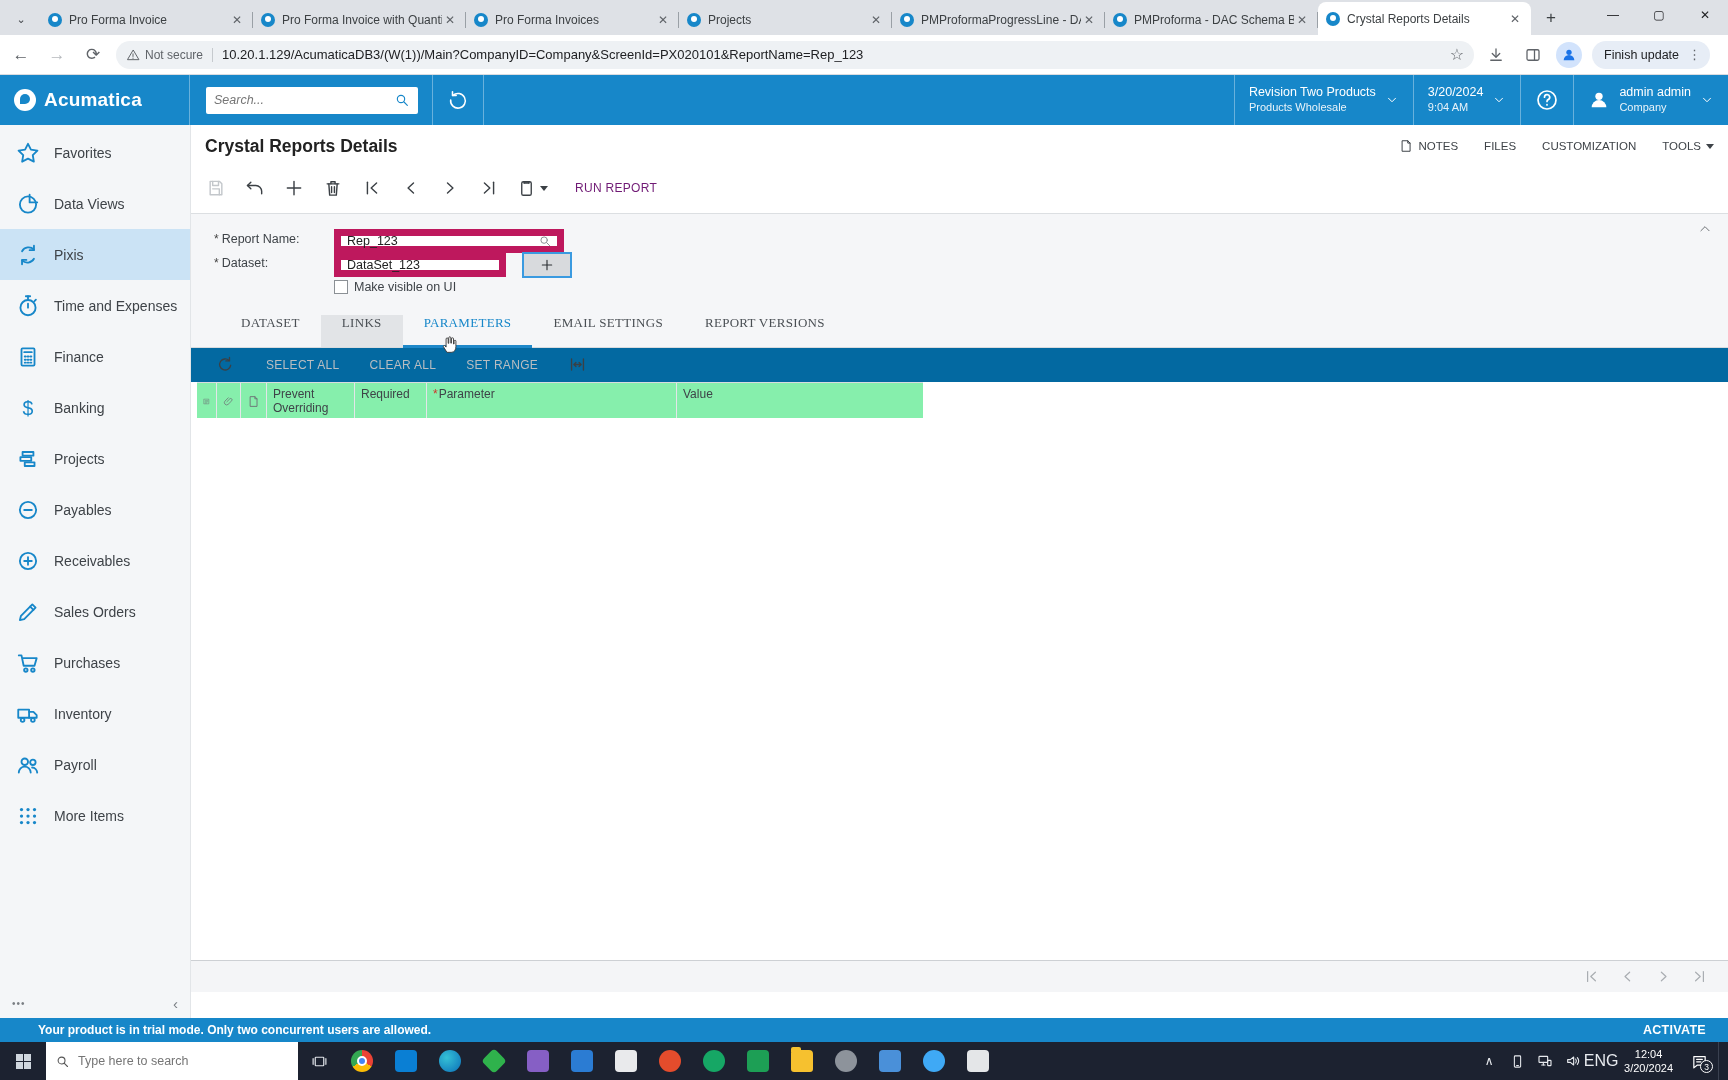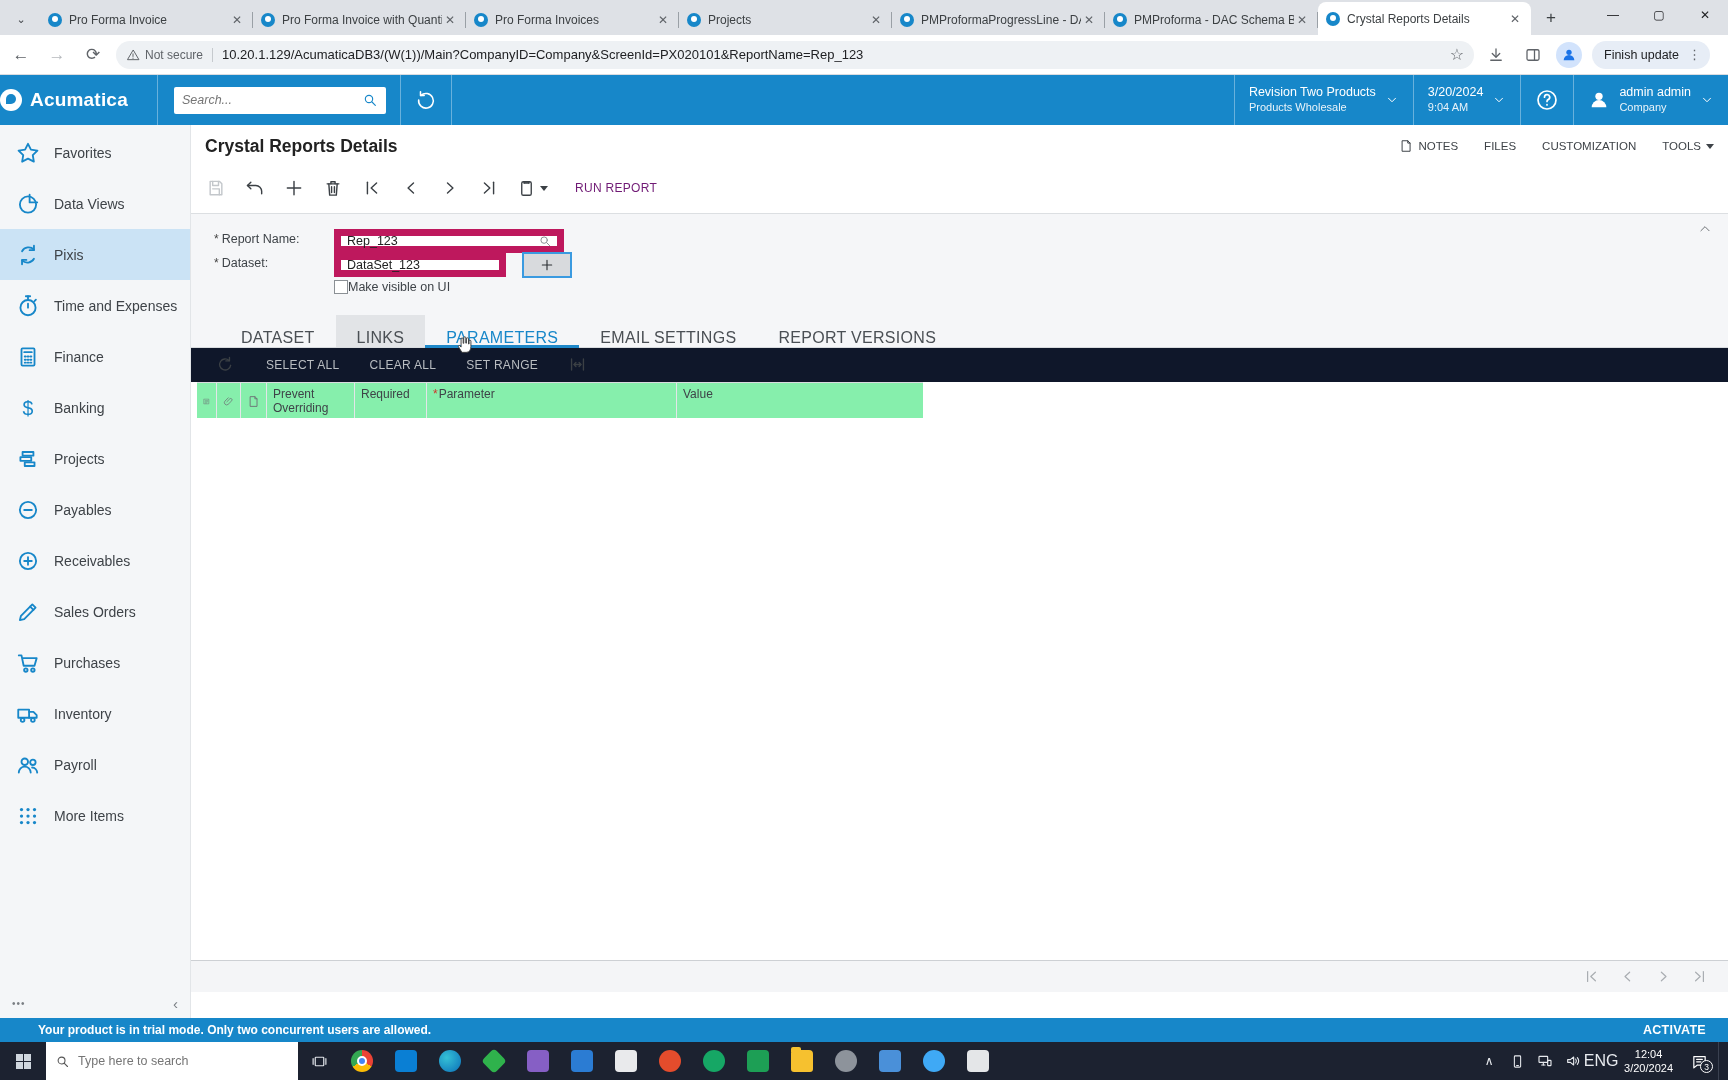--- a/index.html
+++ b/index.html
@@ -31,21 +31,21 @@
   .notsecure { display:flex; align-items:center; gap:5px; color:#5f6368; font-size:12px; padding-right:9px; border-right:1px solid #c6cace; }
   .urltext { font-size:13px; color:#202124; padding-left:9px; white-space:nowrap; overflow:hidden; flex:1; }
   .url-star { color:#5f6368; margin-left:8px; }
   .tbicon { width:30px; height:30px; display:flex; align-items:center; justify-content:center; color:#5f6368; margin-left:7px; }
   .avatar-chip { width:26px; height:26px; border-radius:50%; background:#d2e3fc; display:flex; align-items:center; justify-content:center; color:#1a73e8; margin-left:8px; }
   .finish-update { margin-left:10px; height:28px; border-radius:14px; background:#e7edf6; display:flex; align-items:center; padding:0 6px 0 12px; font-size:12.5px; color:#202124; gap:6px; }
   .kebab { color:#5f6368; font-size:13px; padding:0 3px; }
 
   
   .appbar { left:0; top:75px; width:1728px; height:50px; background:#1787c9; display:flex; align-items:center; color:#fff; }
-  .logo-zone { width:158px; height:100%; display:flex; align-items:center; border-right:1px solid rgba(255,255,255,.35); }
+  .logo-zone { width:190px; height:100%; display:flex; align-items:center; padding-left:14px; border-right:1px solid rgba(255,255,255,.35); }
   .logo-mark { width:22px; height:22px; border-radius:50%; background:#fff; position:relative; margin-right:8px; flex:none; }
   .logo-mark::after { content:""; position:absolute; left:6px; top:5px; width:10px; height:10px; border-radius:50% 50% 50% 0; background:#1787c9; }
   .logo-text { font-size:19px; font-weight:bold; letter-spacing:.2px; }
   .hsearch { margin-left:16px; width:212px; height:27px; background:#fff; border-radius:2px; display:flex; align-items:center; padding:0 8px; }
   .hsearch input { border:0; outline:0; flex:1; font-size:12.5px; font-style:italic; color:#555; font-family:inherit; background:transparent; }
   .hsearch .mag { color:#1787c9; }
   .hsep { width:1px; height:50px; background:rgba(255,255,255,.35); margin:0 14px; }
   .session-ico { color:#fff; }
   .appbar-right { margin-left:auto; display:flex; align-items:center; height:100%; }
   .hgroup { display:flex; align-items:center; gap:9px; padding:0 14px; height:100%; border-left:1px solid rgba(255,255,255,.35); }
@@ -82,34 +82,34 @@
   .formpanel { position:absolute; left:0; top:88px; width:100%; height:102px; background:#f5f6f8; border-top:1px solid #dcdfe2; }
   .collapse-chev { position:absolute; right:16px; top:8px; color:#6d7276; }
   .frow { position:absolute; display:flex; align-items:center; }
   .flabel { font-size:12.5px; color:#3e4348; }
   .req { color:#444; margin-right:3px; font-size:12px; }
   .req.red { color:#d0342c; margin-right:1px; }
   .fieldbox { position:relative; background:#fff; border:7px solid #be185d; height:24px; display:flex; align-items:center; }
   .fieldbox input { border:0; outline:0; flex:1; font-size:12.5px; color:#222; padding:0 6px; font-family:inherit; background:transparent; }
   .fmag { color:#8a8f94; margin-right:5px; }
   .plusbtn { width:50px; height:26px; background:#d8dadd; border:2px solid #3a9ae0; display:flex; align-items:center; justify-content:center; color:#2c3034; margin-left:8px; }
-  .cbrow { position:absolute; left:143px; top:66px; display:flex; align-items:center; }
+  .cbrow { position:absolute; left:143px; top:66px; display:flex; align-items:center; gap:6px; }
   .cbox { width:14px; height:14px; border:1px solid #8b9095; background:#fff; }
   .cblabel { font-size:12.5px; color:#3e4348; }
 
   
   .tabsrow { position:absolute; left:0; top:190px; width:100%; height:33px; background:#f5f6f8; border-bottom:1px solid #d8dbde; display:flex; align-items:stretch; padding-left:29px; }
-  .ptab { padding:0 21px; display:flex; align-items:flex-end; font-size:16px; letter-spacing:.3px; color:#4a4f54; position:relative; }
+  .ptab { padding:0 21px; display:flex; align-items:flex-start; font-size:13px; letter-spacing:.3px; color:#4a4f54; position:relative;font-family:Liberation Serif, serif; }
   .ptab.hovered { background:#e2e4e7; }
   .ptab.active { color:#1787c9; }
   .ptab.active::after { content:""; position:absolute; left:0; bottom:-1px; width:100%; height:3px; background:#1e88c9; }
   .cursor-hand { position:absolute; left:118px; top:18px; width:20px; height:22px; z-index:5; }
 
   
-  .gridbar { position:absolute; left:0; top:223px; width:100%; height:34px; background:#0f172a; display:flex; align-items:center; padding-left:25px; gap:30px;text-align:center; }
+  .gridbar { position:absolute; left:0; top:223px; width:100%; height:34px; background:#0369a1; display:flex; align-items:center; padding-left:25px; gap:30px;text-align:center; }
   .gbtn { font-size:12px; letter-spacing:.3px; color:#b9bdc1; }
   .gico { color:#3b4045; width:20px; height:20px; }
 
   
   .gtable { position:absolute; left:6px; top:257px; width:726px; }
   .ghead { display:flex; border-top:1px solid #d9dcdf; border-bottom:1px solid #d9dcdf; background:#86efac; min-height:36px; }
   .gcell { border-right:1px solid #e3e6e9; padding:4px 6px; font-size:12px; color:#3e4348; display:flex; align-items:flex-start; }
   .gcell.icon { align-items:center; justify-content:center; color:#6d7276; }
   .gridbody { position:absolute; left:0; top:293px; width:100%; height:542px; background:#fff; }
   .gridfoot { position:absolute; left:0; top:835px; width:100%; height:32px; background:#f4f5f7; border-top:1px solid #cdd0d4; display:flex; align-items:center; justify-content:flex-end; gap:19px; padding-right:20px; color:#a9adb2; }

